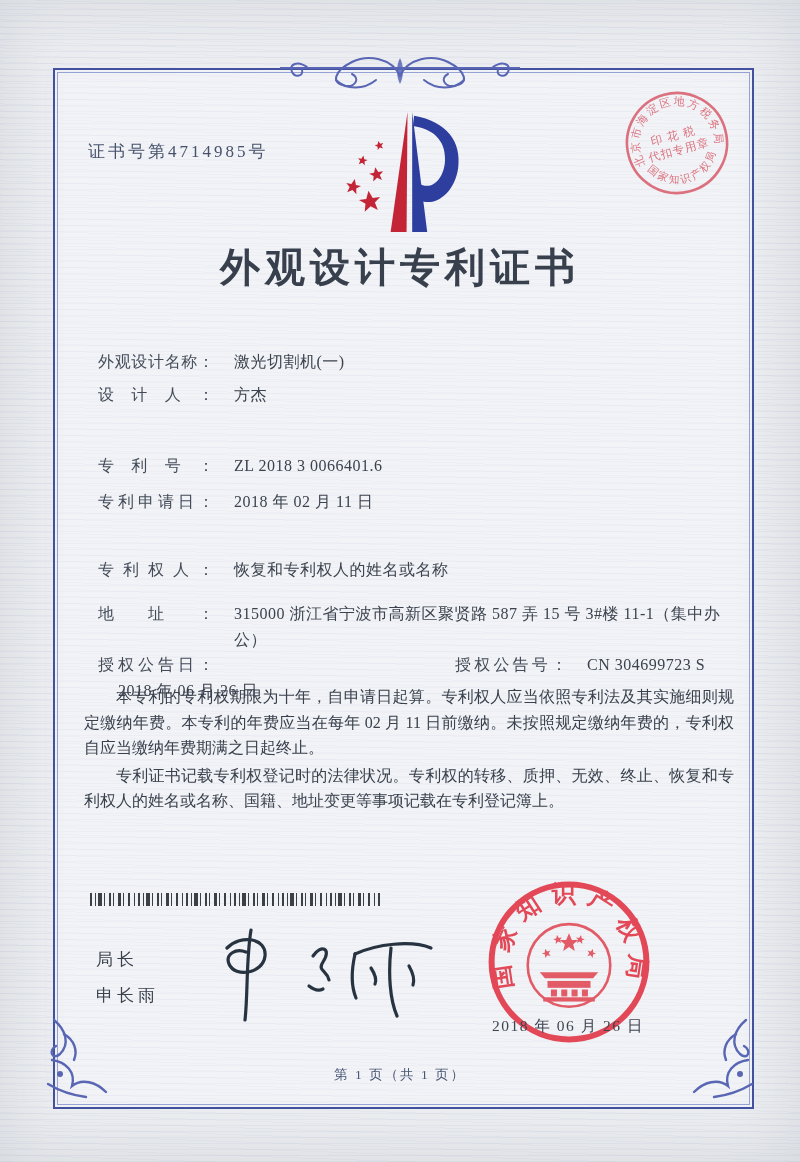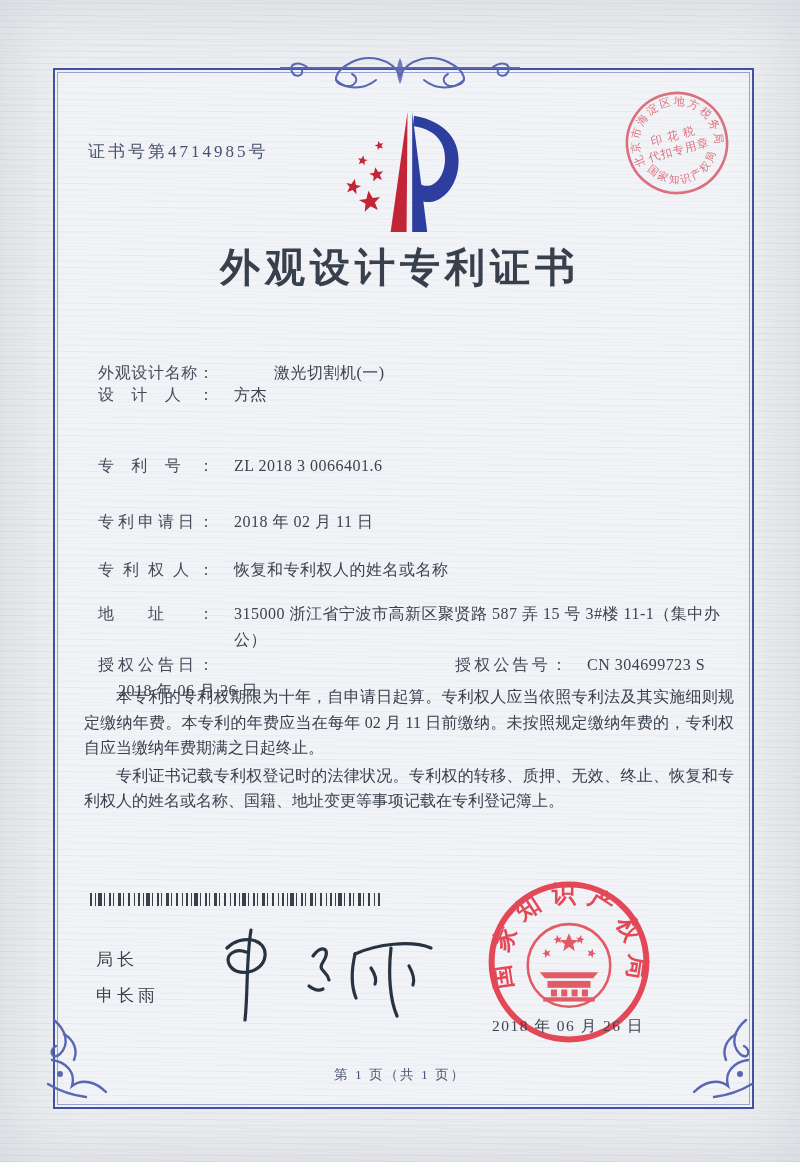--- a/index.html
+++ b/index.html
@@ -125,33 +125,33 @@
     </text>
     <text class="stamp-text" font-size="10.5" letter-spacing="2">
       <textPath href="#taxBottom" startOffset="50%" text-anchor="middle">国家知识产权局</textPath>
     </text>
     <text class="stamp-text" x="55" y="51" font-size="11.5" letter-spacing="5" text-anchor="middle">印花税</text>
     <text class="stamp-text" x="55" y="66" font-size="11.5" letter-spacing="1" text-anchor="middle">代扣专用章</text>
   </svg>
 
   <div class="title">外观设计专利证书</div>
 
-  <div class="row" style="top:360px;gap:40px;">
+  <div class="row" style="top:349px;">
     <span class="flabel">外观设计名称：</span>
     <span class="fvalue">激光切割机(一)</span>
   </div>
   <div class="row" style="top:382px;">
     <span class="flabel">设计人：</span>
     <span class="fvalue">方杰</span>
   </div>
   <div class="row" style="top:453px;">
     <span class="flabel">专利号：</span>
     <span class="fvalue">ZL 2018 3 0066401.6</span>
   </div>
-  <div class="row" style="top:509px;">
+  <div class="row" style="top:489px;">
     <span class="flabel">专利申请日：</span>
     <span class="fvalue">2018 年 02 月 11 日</span>
   </div>
   <div class="row" style="top:557px;">
     <span class="flabel">专利权人：</span>
     <span class="fvalue">恢复和专利权人的姓名或名称</span>
   </div>
   <div class="row" style="top:601px;">
     <span class="flabel">地址：</span>
     <span class="fvalue">315000 浙江省宁波市高新区聚贤路 587 弄 15 号 3#楼 11-1（集中办公）</span>

